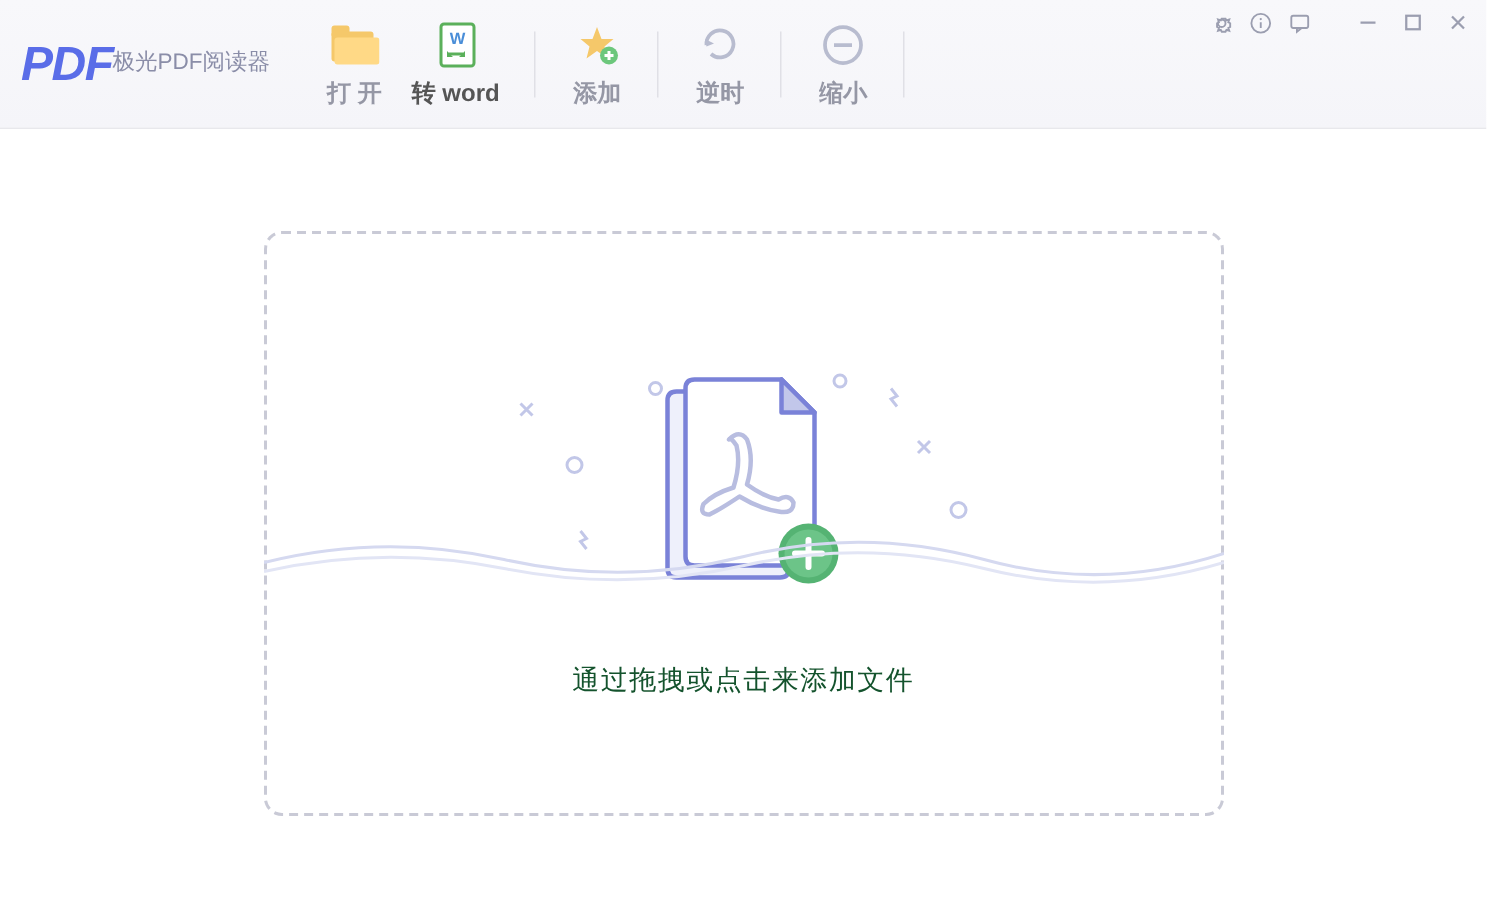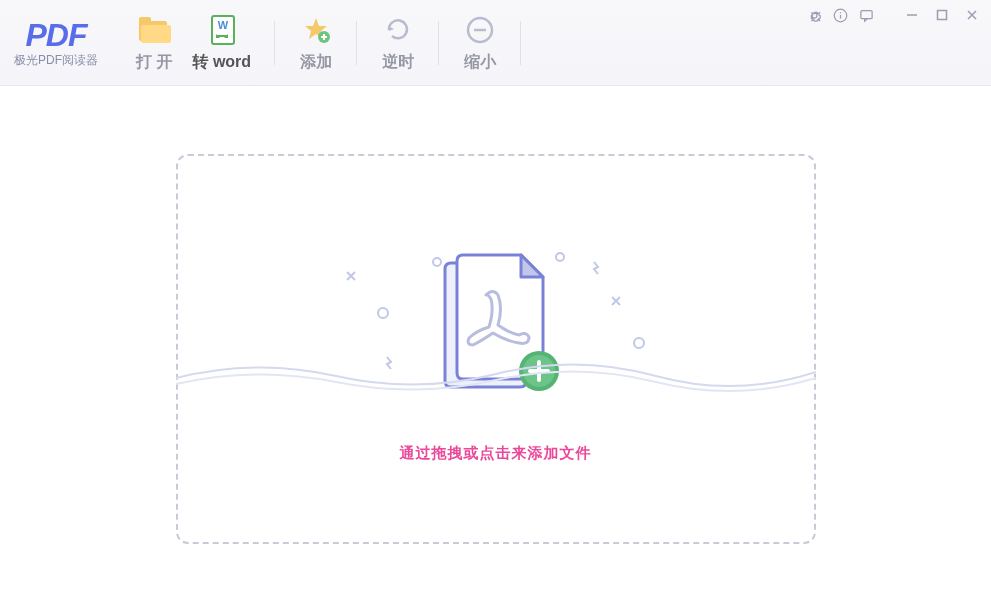--- a/index.html
+++ b/index.html
@@ -9,35 +9,35 @@
       height: 86px;
       background: linear-gradient(to bottom, #f8f8fb, #f5f5f9);
       border-bottom: 1px solid #e8e8ec;
       display: flex;
       align-items: center;
       padding: 0 8px;
     }
     
     .logo {
       display: flex;
-      flex-direction: column;
+      flex-direction: row;
       align-items: center;
       margin-right: 14px;
       margin-left: 6px;
     }
     .logo-text {
       font-size: 32px;
       font-weight: 900;
       font-style: italic;
       color: #5a6de8;
       letter-spacing: -1px;
       position: relative;
     }
     .logo-sub {
-      font-size: 12px;
+      font-size: 15px;
       color: #8a8da8;
       margin-top: -2px;
       text-align: center;
     }
     
     .tool-group {
       display: flex;
       position: relative;
       padding: 0 14px;
     }
@@ -118,24 +118,23 @@
     .dz-illustration {
       width: 320px;
       height: 180px;
       position: relative;
       display: flex;
       align-items: center;
       justify-content: center;
     }
     .dz-text {
       margin-top: 28px;
-      font-size: 15px;
-      color: #ec4899;
+      font-size: 18px;
+      color: #14532d;
       letter-spacing: 1px;
-      font-weight: bold;
     }
     
     .float-icon { position: absolute; color: #c2c7e8; }
   </style>
 </head>
 <body>
 
 <div class="toolbar">
   <div class="logo">
     <div class="logo-text">PDF</div>

